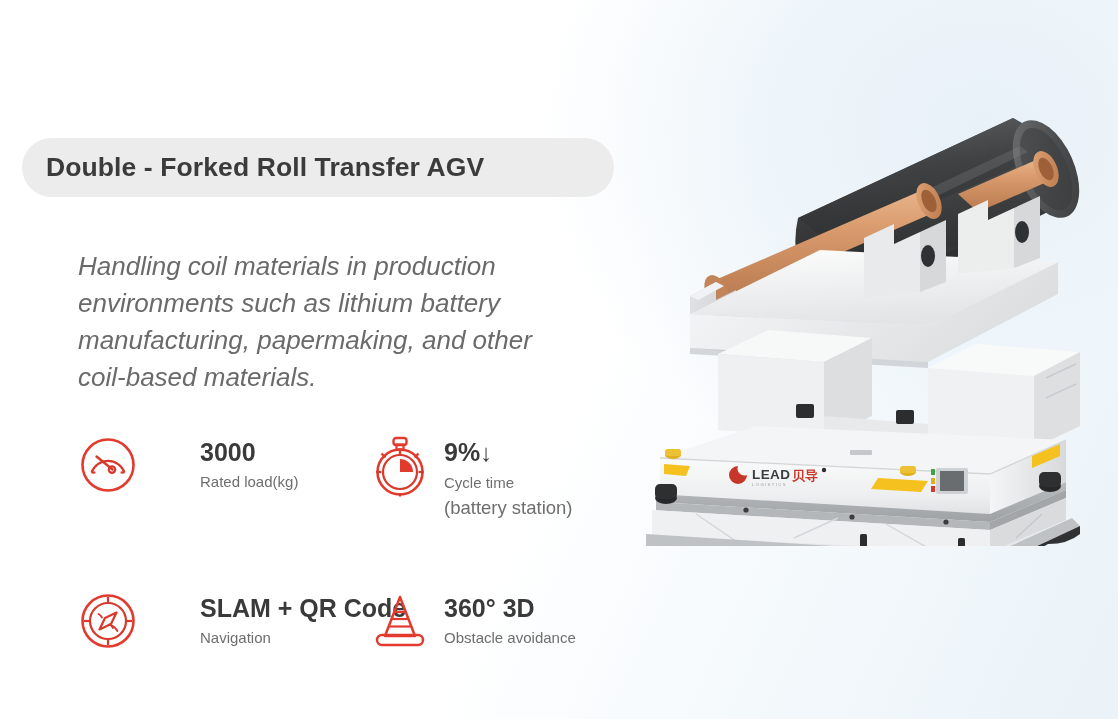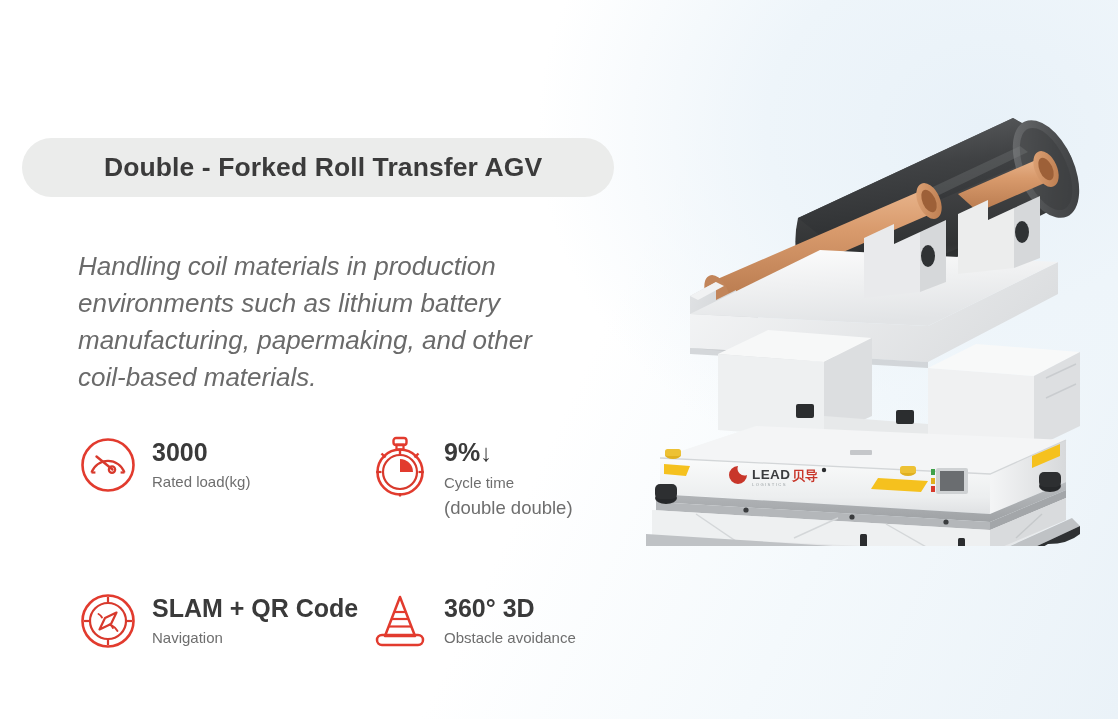--- a/index.html
+++ b/index.html
@@ -28,21 +28,21 @@
     left: 22px;
     top: 138px;
     width: 592px;
     height: 59px;
     border-radius: 30px;
     background: #ebeceb;
     display: flex;
     align-items: center;
   }
   .title-text {
-    margin-left: 82px;
+    margin-left: 24px;
     font-size: 26.5px;
     font-weight: bold;
     color: #3b3b3b;
     letter-spacing: 0.1px;
     white-space: nowrap;
   }
 
   
   .description {
     position: absolute;
@@ -66,21 +66,21 @@
   }
   .spec-row {
     display: flex;
     align-items: flex-start;
   }
   .spec-row.row-2 { margin-top: 72px; align-items: center; }
   .spec-cell {
     display: flex;
     align-items: flex-start;
   }
-  .spec-cell.col-1 { width: 292px; }
+  .spec-cell.col-1 { width: 292px; gap: 48px; }
   .spec-cell.col-2 { width: 288px; }
   .spec-icon {
     width: 60px;
     height: 62px;
     flex: 0 0 60px;
     display: flex;
     align-items: flex-start;
     justify-content: center;
   }
   .spec-text {
@@ -175,21 +175,21 @@
             <line x1="47.5" y1="17.5" x2="43.5" y2="21.5" stroke="#e23b2e" stroke-width="2.4"></line>
             <path d="M 29 36 L 29 23 A 13 13 0 0 1 42 36 Z" fill="#e23b2e"></path>
             <path d="M 29 36 L 42 36 A 13 13 0 0 1 29 49 Z" fill="#e23b2e" opacity="0.0"></path>
           </svg>
         </div>
         <div class="spec-text">
           <div class="spec-value">
             <span>9%</span><span class="arrow">↓</span>
           </div>
           <div class="spec-label">Cycle time</div>
-          <div class="spec-label-2">(double double)</div>
+          <div class="spec-label-2">(battery station)</div>
         </div>
       </div>
 
     </div>
 
     <div class="spec-row row-2">
 
       <div class="spec-cell col-1">
         <div class="spec-icon">
           <svg width="58" height="58" viewBox="0 0 58 58">

